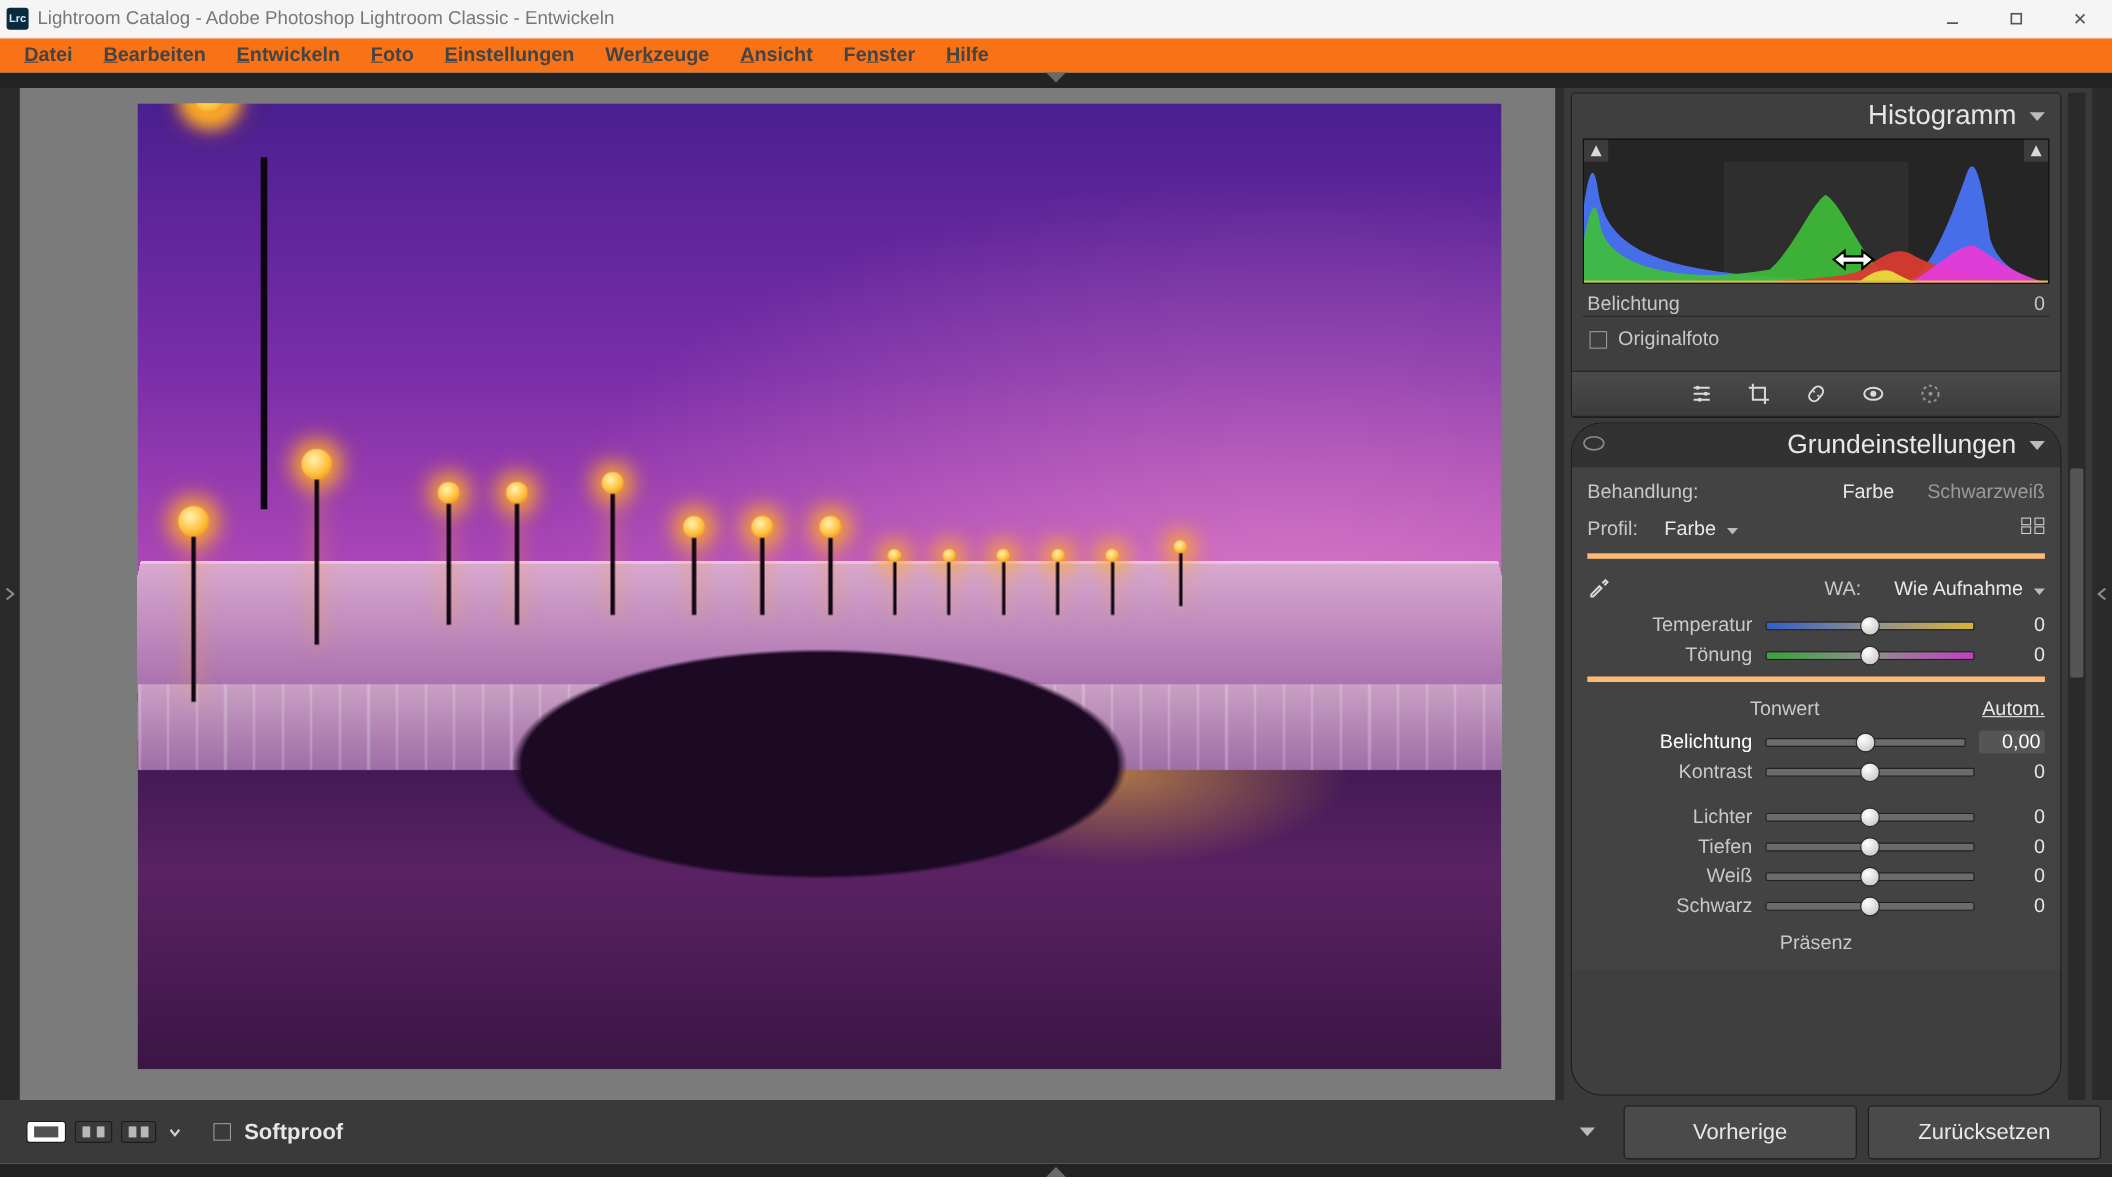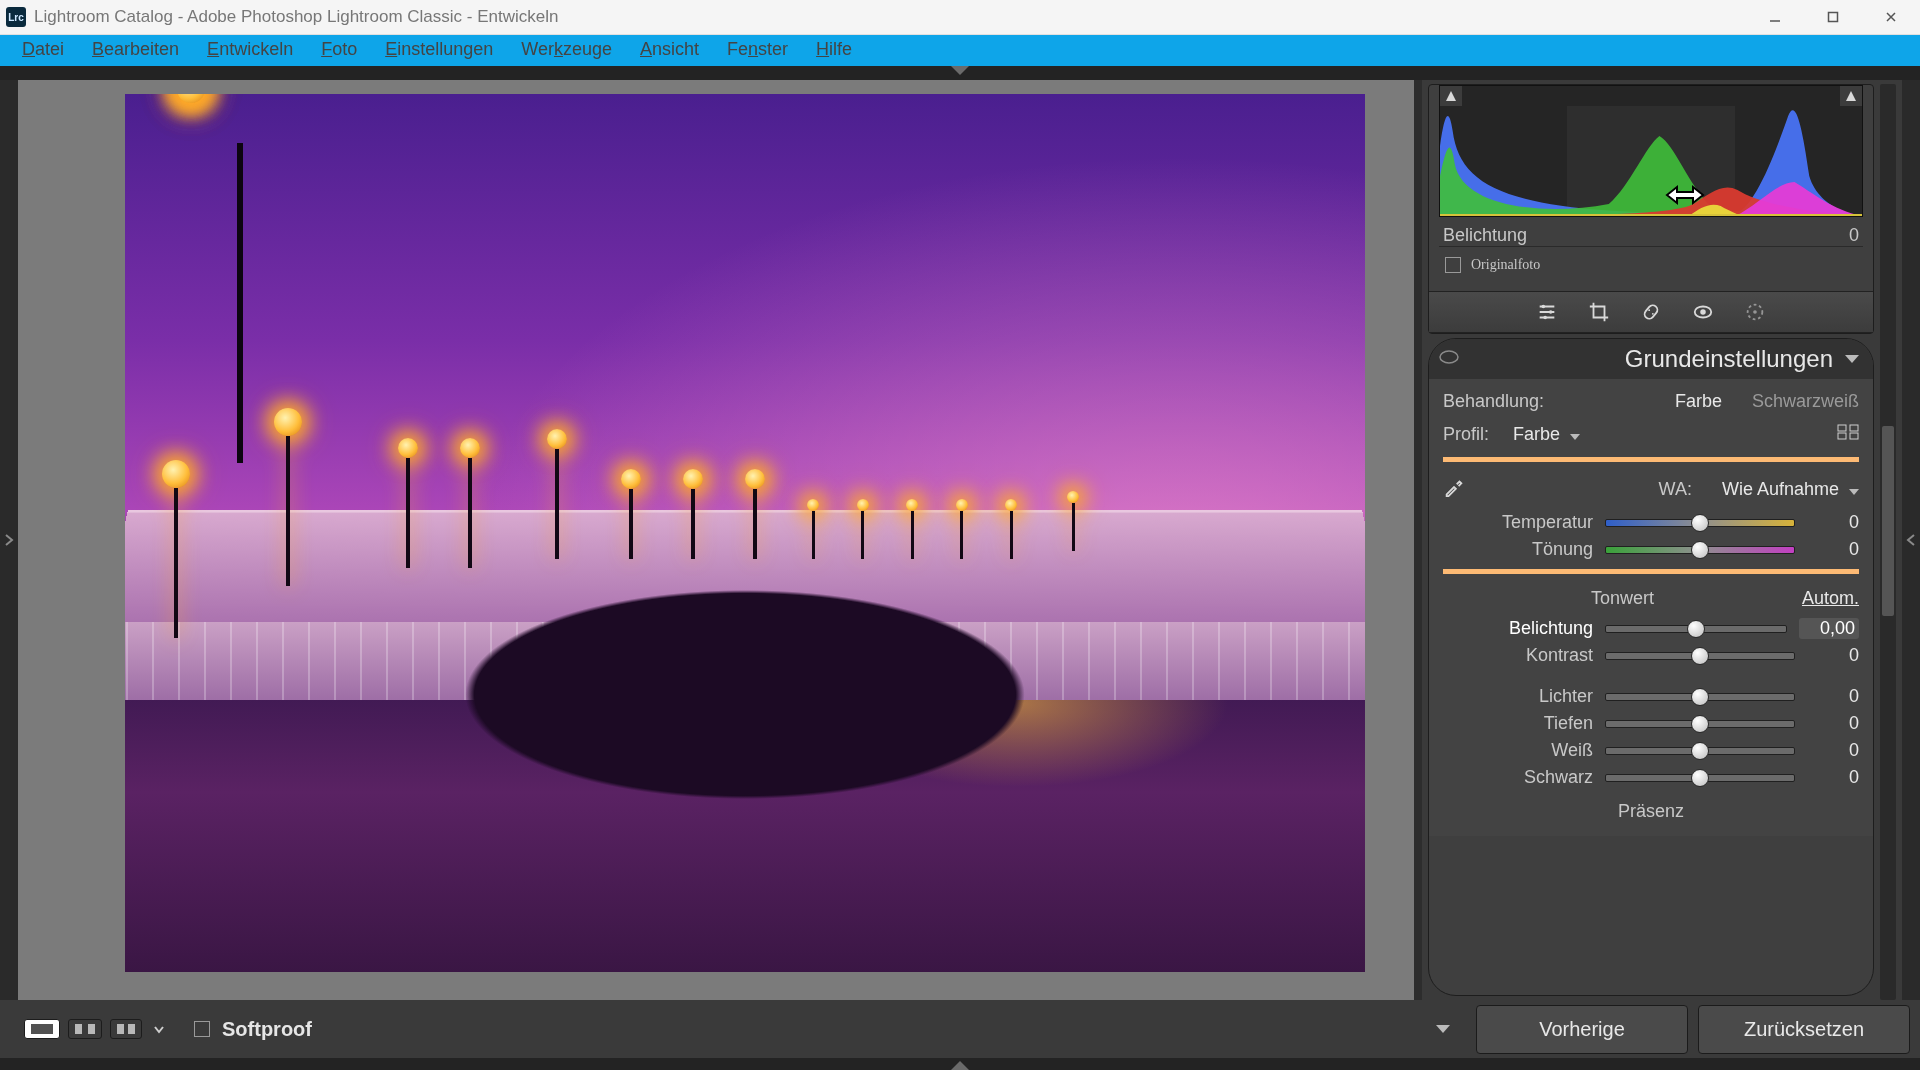--- a/index.html
+++ b/index.html
@@ -36,26 +36,27 @@
   .titlebar .spacer { flex: 1 1 auto; }
   .win-btn {
     width: 58px; height: 34px;
     display: flex; align-items: center; justify-content: center;
     color: #555;
   }
 
   
   .menubar {
     height: 28px;
-    background: #0ea5e9;
+    background: #f97316;
     display: flex;
     align-items: center;
     padding: 0 4px 3px 8px;
     color: #444;
     font-size: 18px;
+    font-weight: bold;
   }
   .menu-item { padding: 2px 14px; }
   .menu-item .ul { text-decoration: underline; }
 
   
   .top-sep {
     height: 14px;
     background: #232323;
     position: relative;
   }
@@ -161,23 +162,22 @@
     text-shadow:0 0 4px #000;
   }
 
   .hist-val-row {
     display:flex; justify-content:space-between; padding: 8px 4px 0 4px;
     font-size: 18px; color:#c8c8c8;
   }
   .orig-row {
     padding: 10px 6px 10px 6px;
     display:flex; align-items:center; gap:10px;
-    color:#c8c8c8; font-size:14px;
+    color:#c8c8c8; font-size:18px;
     border-top:1px solid #2a2a2a;
-    font-family:Liberation Serif, serif;
   }
   .orig-row .chk {
     width:14px; height:14px; border:1px solid #999;
   }
 
   
   .toolstrip {
     border-top:1px solid #222; border-bottom:1px solid #222;
     background: linear-gradient(#4a4a4a,#3c3c3c);
     display:flex; align-items:center; justify-content:center; gap:30px;
@@ -464,20 +464,24 @@
         </div>
     </div>
   </div>
 
   <div class="split"></div>
 
   <div class="panels">
     <div class="panel-stack">
 
       <div class="panel-box">
+        <div class="panel-header">
+          <span>Histogramm</span>
+          <span class="tri-down"></span>
+        </div>
         <div class="hist-wrap">
           <div class="hist">
             <div class="corner l">
               <svg viewBox="0 0 14 14">
                   <path d="M7 2l5 10H2z" fill="#d9d9d9"></path>
                 </svg>
             </div>
             <div class="corner r">
               <svg viewBox="0 0 14 14">
                   <path d="M7 2l5 10H2z" fill="#d9d9d9"></path>

